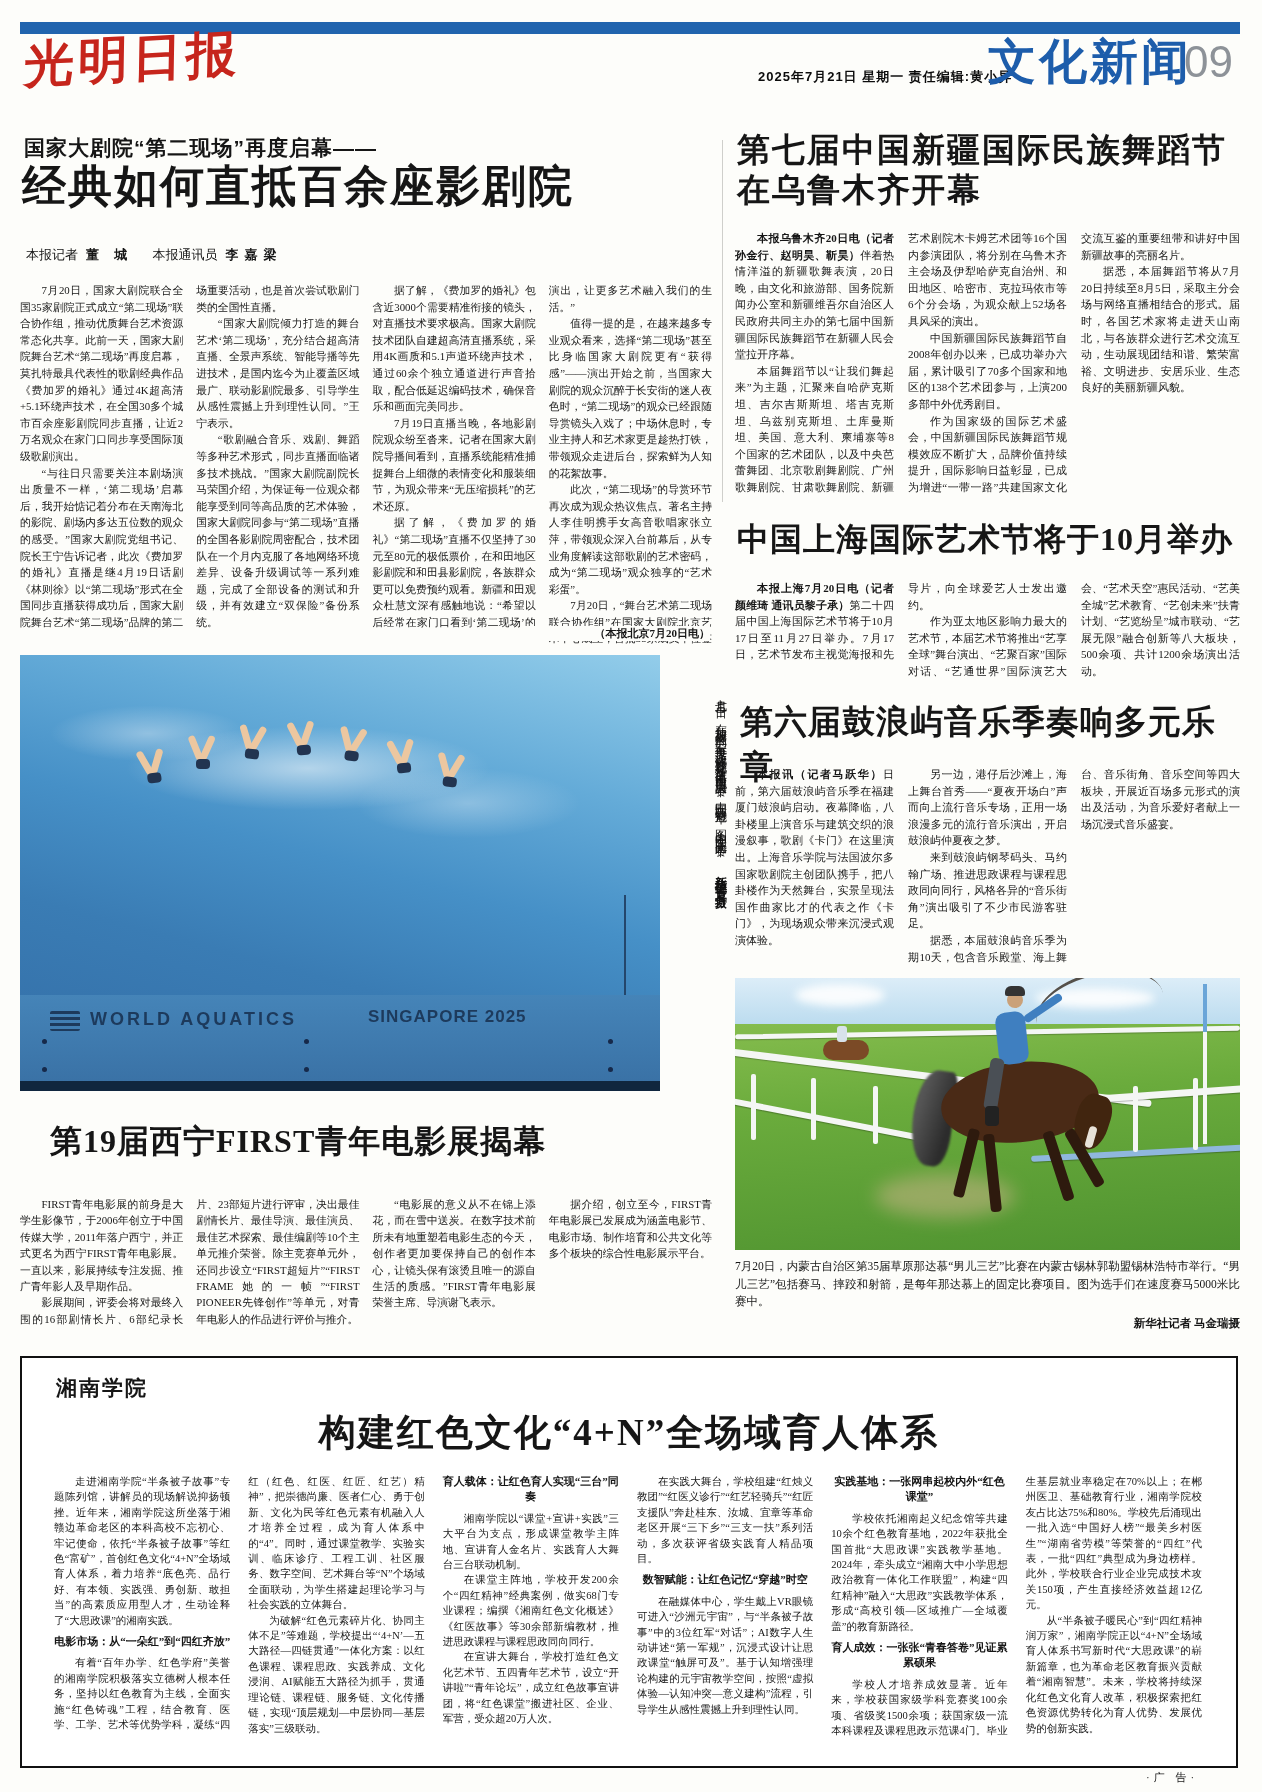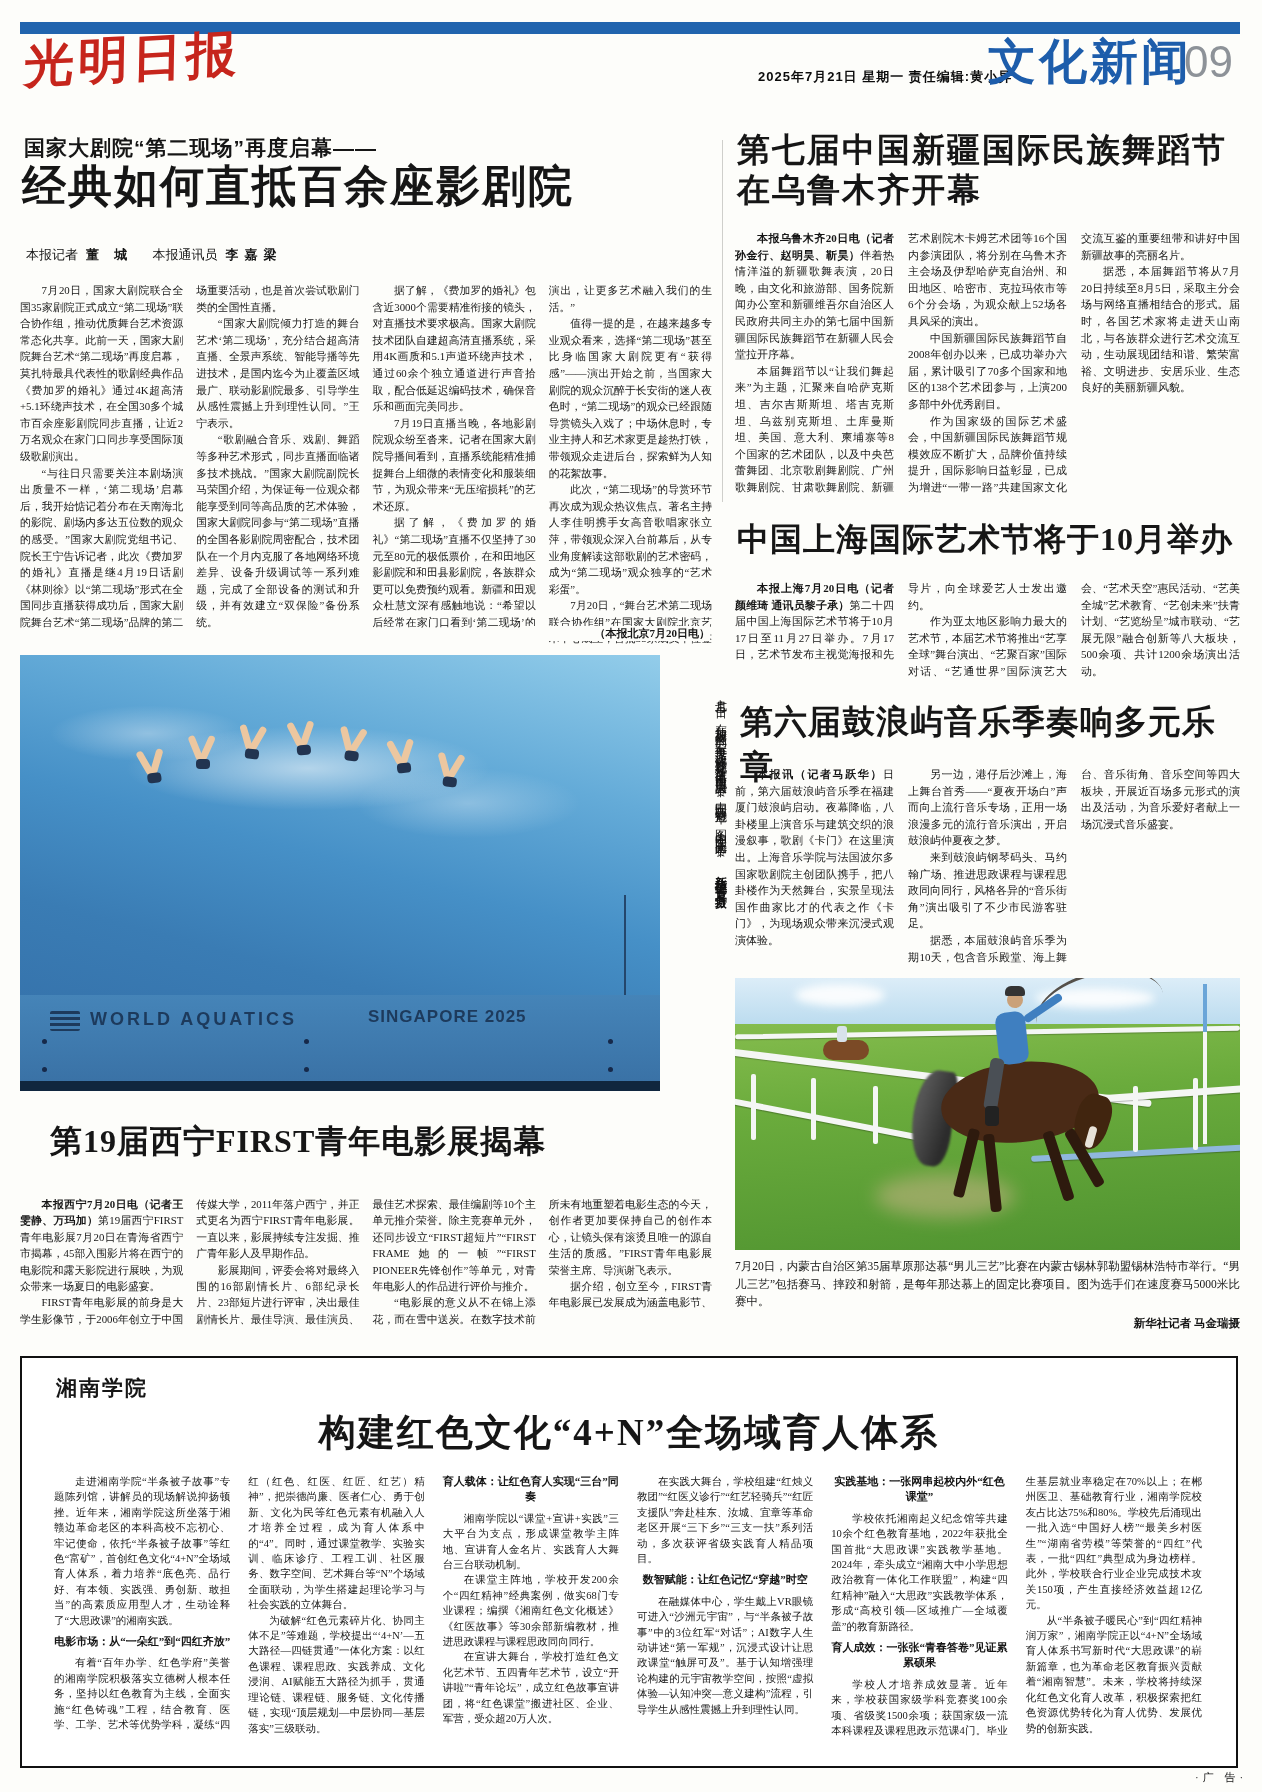--- a/index.html
+++ b/index.html
@@ -90,21 +90,21 @@
   .first-title{left:22px;top:1120px;width:692px;font-size:32px;font-weight:900;letter-spacing:1px;margin-left:28px;}
   .first-body{left:20px;top:1196px;width:692px;height:138px;column-count:4;column-gap:13px;
               font-size:10.8px;line-height:16.4px;}
   
   .bigbox{left:20px;top:1356px;width:1214px;height:408px;border:2px solid #111;background:#fff;}
   .org{position:absolute;left:34px;top:16px;font-size:21px;font-weight:bold;letter-spacing:2px;}
   .box-title{position:absolute;left:0;top:50px;width:100%;text-align:center;font-size:37px;font-weight:900;letter-spacing:2px;}
   .box-body{position:absolute;left:32px;top:116px;width:1148px;height:272px;column-count:6;column-gap:18px;
             font-size:10.5px;line-height:15.4px;text-align:justify;column-fill:auto;overflow:hidden;}
   .box-body .bsub{font-size:11px;}
-  .ad{left:1195px;top:1770px;font-size:11px;letter-spacing:4px;color:#222;}
+  .ad{left:1146px;top:1770px;font-size:11px;letter-spacing:4px;color:#222;}
 </style>
 </head>
 <body>
 
 <div id="page">
 
   <div class="abs topbar"></div>
   <div class="abs masthead">光明日报</div>
   <div class="abs dateline">2025年7月21日  星期一  责任编辑:黄小异</div>
   <div class="abs section-title">文化新闻</div>
@@ -247,21 +247,20 @@
     <div class="rider-head"></div>
     <div class="rider-cap"></div>
     <div class="rider-leg"></div>
     <div class="rider-boot"></div>
   </div>
   <div class="abs h-caption">7月20日，内蒙古自治区第35届草原那达慕“男儿三艺”比赛在内蒙古锡林郭勒盟锡林浩特市举行。“男儿三艺”包括赛马、摔跤和射箭，是每年那达慕上的固定比赛项目。图为选手们在速度赛马5000米比赛中。</div>
   <div class="abs h-credit">新华社记者 马金瑞摄</div>
 
   <div class="abs first-title">第19届西宁FIRST青年电影展揭幕</div>
   <div class="abs first-body body-cols">
-      <p class="bp"><b>本报西宁7月20日电（记者王雯静、万玛加）</b>第19届西宁FIRST青年电影展7月20日在青海省西宁市揭幕，45部入围影片将在西宁的电影院和露天影院进行展映，为观众带来一场夏日的电影盛宴。</p>
       <p class="bp">FIRST青年电影展的前身是大学生影像节，于2006年创立于中国传媒大学，2011年落户西宁，并正式更名为西宁FIRST青年电影展。一直以来，影展持续专注发掘、推广青年影人及早期作品。</p>
       <p class="bp">影展期间，评委会将对最终入围的16部剧情长片、6部纪录长片、23部短片进行评审，决出最佳剧情长片、最佳导演、最佳演员、最佳艺术探索、最佳编剧等10个主单元推介荣誉。除主竞赛单元外，还同步设立“FIRST超短片”“FIRST FRAME她的一帧”“FIRST PIONEER先锋创作”等单元，对青年电影人的作品进行评价与推介。</p>
       <p class="bp">“电影展的意义从不在锦上添花，而在雪中送炭。在数字技术前所未有地重塑着电影生态的今天，创作者更加要保持自己的创作本心，让镜头保有滚烫且唯一的源自生活的质感。”FIRST青年电影展荣誉主席、导演谢飞表示。</p>
       <p class="bp">据介绍，创立至今，FIRST青年电影展已发展成为涵盖电影节、电影市场、制作培育和公共文化等多个板块的综合性电影展示平台。</p>
     </div>
 
   <div class="abs bigbox">
     <div class="org">湘南学院</div>
     <div class="box-title">构建红色文化“4+N”全场域育人体系</div>
     <div class="box-body">

